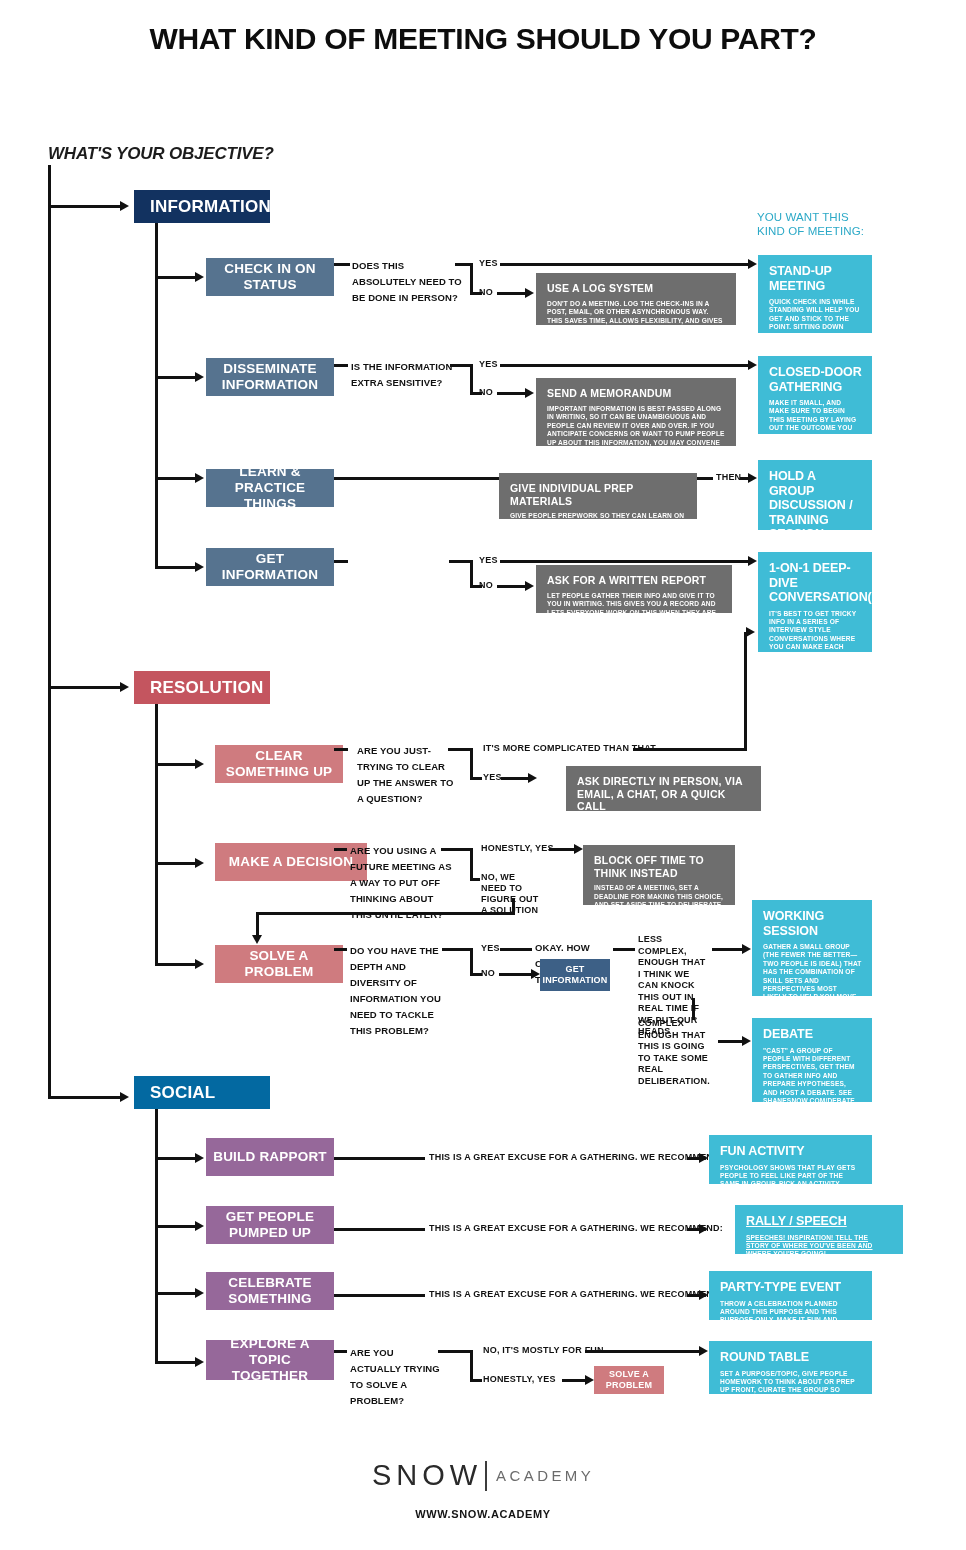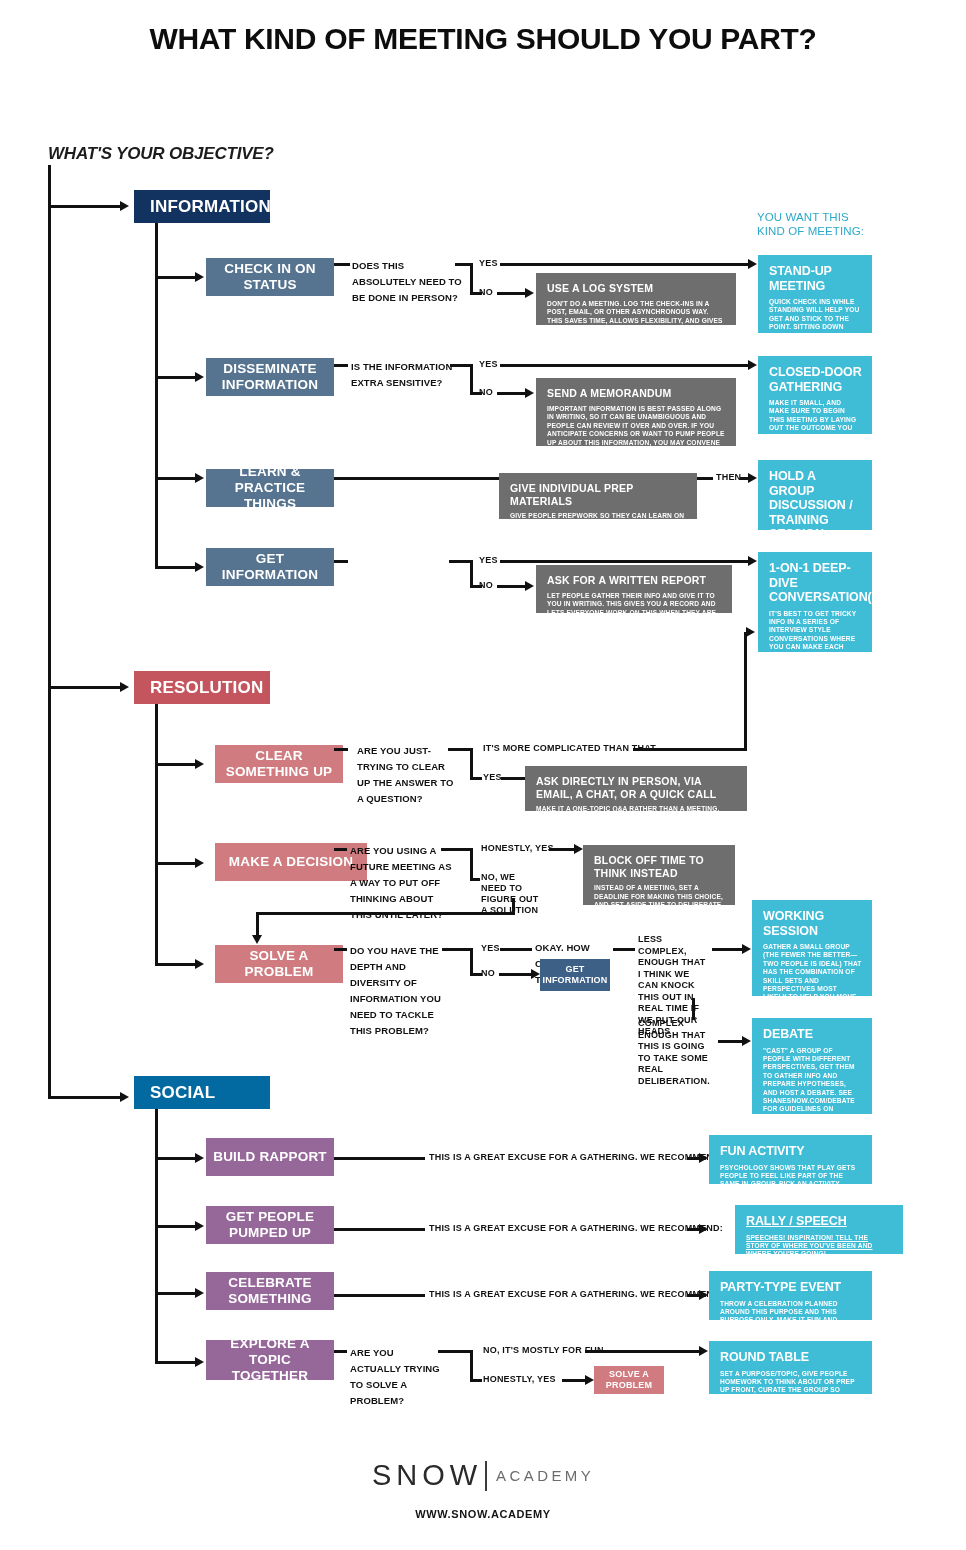--- a/index.html
+++ b/index.html
@@ -300,21 +300,21 @@
 
   <div class="lbl" style="left:483px;top:743px;">IT'S MORE COMPLICATED THAN THAT</div>
   <div class="ln lnh" style="left:633px;top:748px;width:114px;"></div>
   <div class="ln lnv" style="left:744px;top:632px;height:116px;"></div>
   <div class="arrow arrow-r" style="left:746px;top:627px;"></div>
 
   <div class="lbl" style="left:483px;top:772px;">YES</div>
   <div class="ln lnh" style="left:501px;top:777px;width:29px;"></div>
   <div class="arrow arrow-r" style="left:528px;top:773px;"></div>
 
-  <div class="gray" style="left:525px;top:766px;width:222px;height:45px;">
+  <div class="gray" style="left:566px;top:766px;width:195px;height:45px;">
     <div class="gt">ASK DIRECTLY IN PERSON, VIA EMAIL, A CHAT, OR A QUICK CALL</div>
     <div class="gb">MAKE IT A ONE-TOPIC Q&amp;A RATHER THAN A MEETING.</div>
   </div>
 
   <div class="ln lnh" style="left:155px;top:862px;width:42px;"></div>
   <div class="arrow arrow-r" style="left:195px;top:858px;"></div>
   <div class="obj r" style="left:206px;top:843px;width:152px;height:38px;">
     <span>MAKE A DECISION</span>
   </div>
   <div class="ln lnh" style="left:334px;top:848px;width:13px;"></div>
@@ -364,21 +364,21 @@
 
   <div class="ln lnv" style="left:692px;top:998px;height:22px;"></div>
   <div class="lbl" style="left:638px;top:1018px;width:82px;line-height:11.5px;">COMPLEX ENOUGH THAT THIS IS GOING TO TAKE SOME REAL DELIBERATION.</div>
   <div class="ln lnh" style="left:718px;top:1040px;width:26px;"></div>
   <div class="arrow arrow-r" style="left:742px;top:1036px;"></div>
 
   <div class="teal" style="left:752px;top:900px;width:120px;height:96px;">
     <div class="tt">WORKING SESSION</div>
     <div class="tb">GATHER A SMALL GROUP (THE FEWER THE BETTER—TWO PEOPLE IS IDEAL) THAT HAS THE COMBINATION OF SKILL SETS AND PERSPECTIVES MOST LIKELY TO HELP YOU MOVE FAST AND SOLVE THINGS IN REAL TIME. DO THIS AT A DESK OR IN THE FIELD AT THE SITE OF THE PROBLEM YOU'RE SOLVING.</div>
   </div>
-  <div class="teal" style="left:752px;top:1018px;width:120px;height:96px;">
+  <div class="teal" style="left:752px;top:1018px;width:120px;height:84px;">
     <div class="tt">DEBATE</div>
     <div class="tb">"CAST" A GROUP OF PEOPLE WITH DIFFERENT PERSPECTIVES, GET THEM TO GATHER INFO AND PREPARE HYPOTHESES, AND HOST A DEBATE. SEE SHANESNOW.COM/DEBATE FOR GUIDELINES ON RUNNING HIGHLY PRODUCTIVE DEBATES—USING THE SCIENTIFIC METHOD.</div>
   </div>
 
   <div class="cat soc" style="left:134px;top:1076px;width:136px;height:33px;">
     <span>SOCIAL</span>
   </div>
   <div class="ln lnv" style="left:155px;top:1109px;height:255px;"></div>
 
   <div class="ln lnh" style="left:155px;top:1157px;width:42px;"></div>

